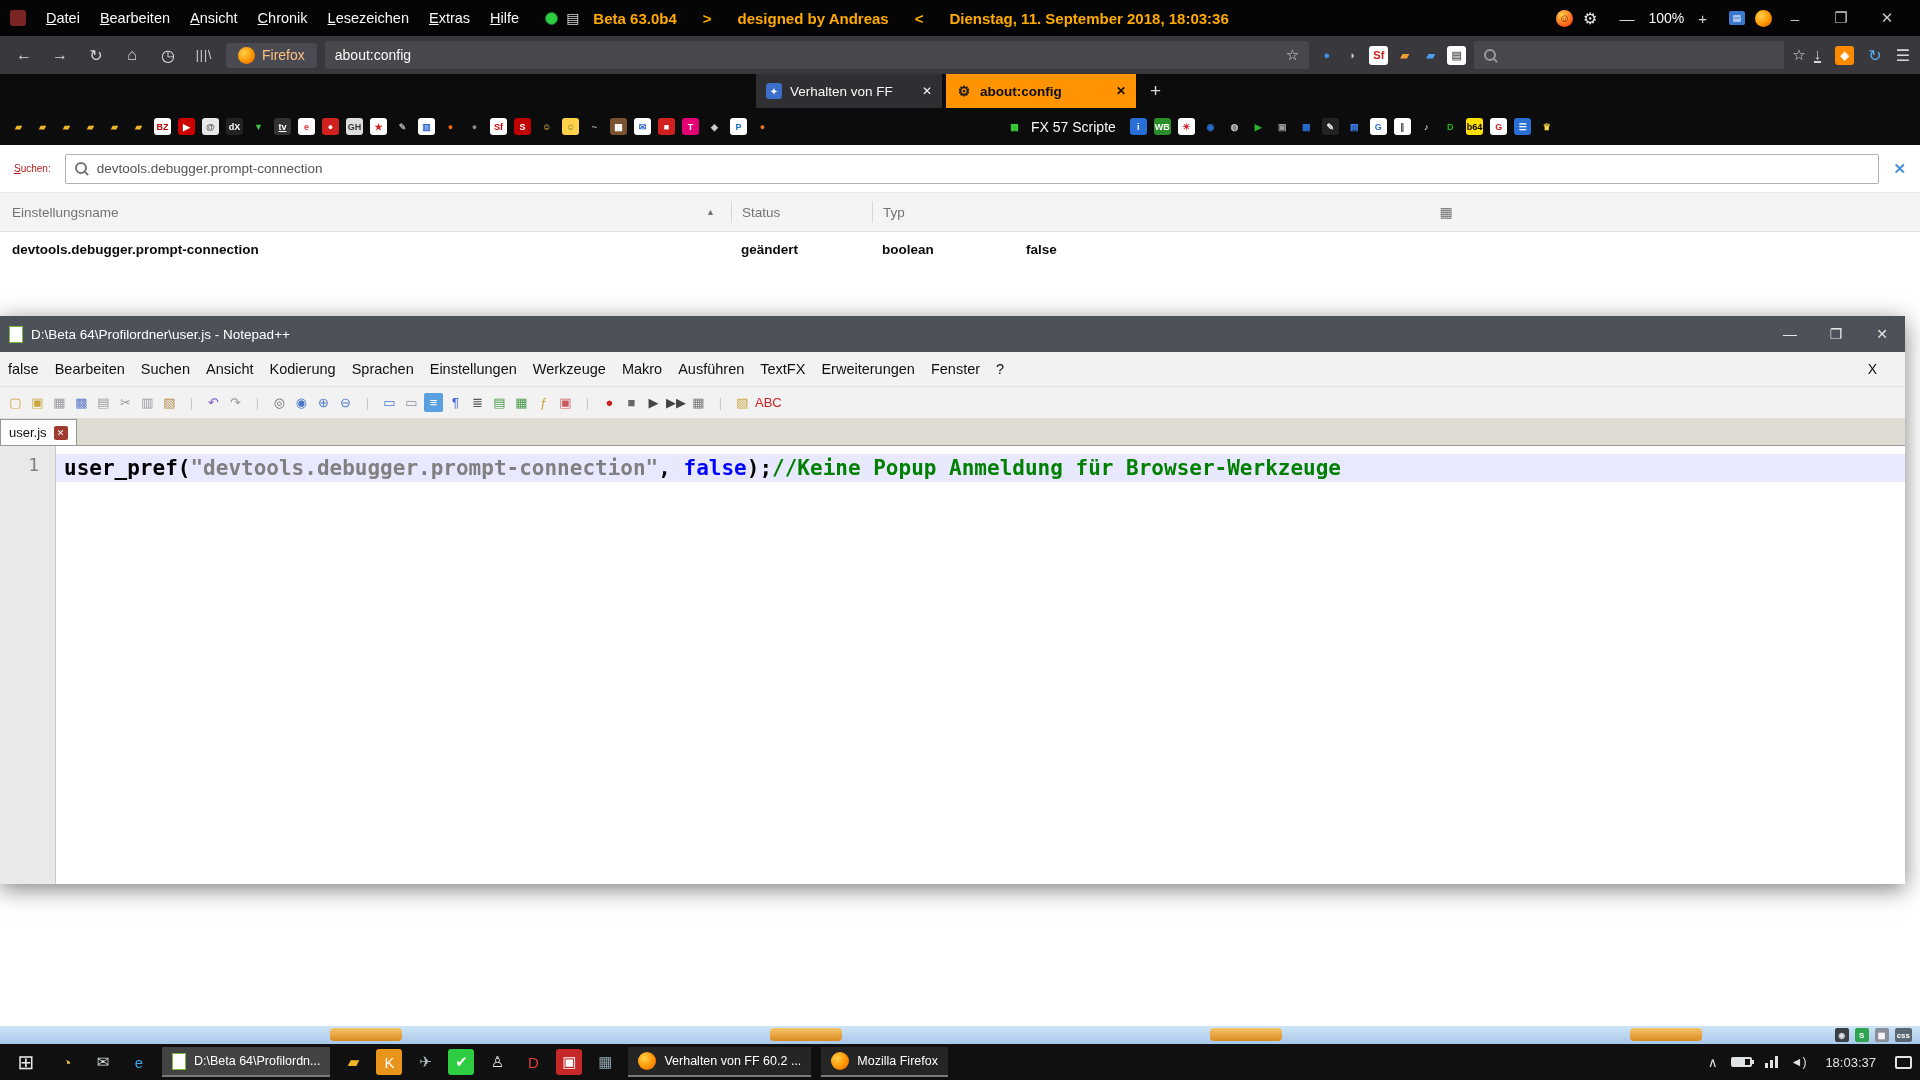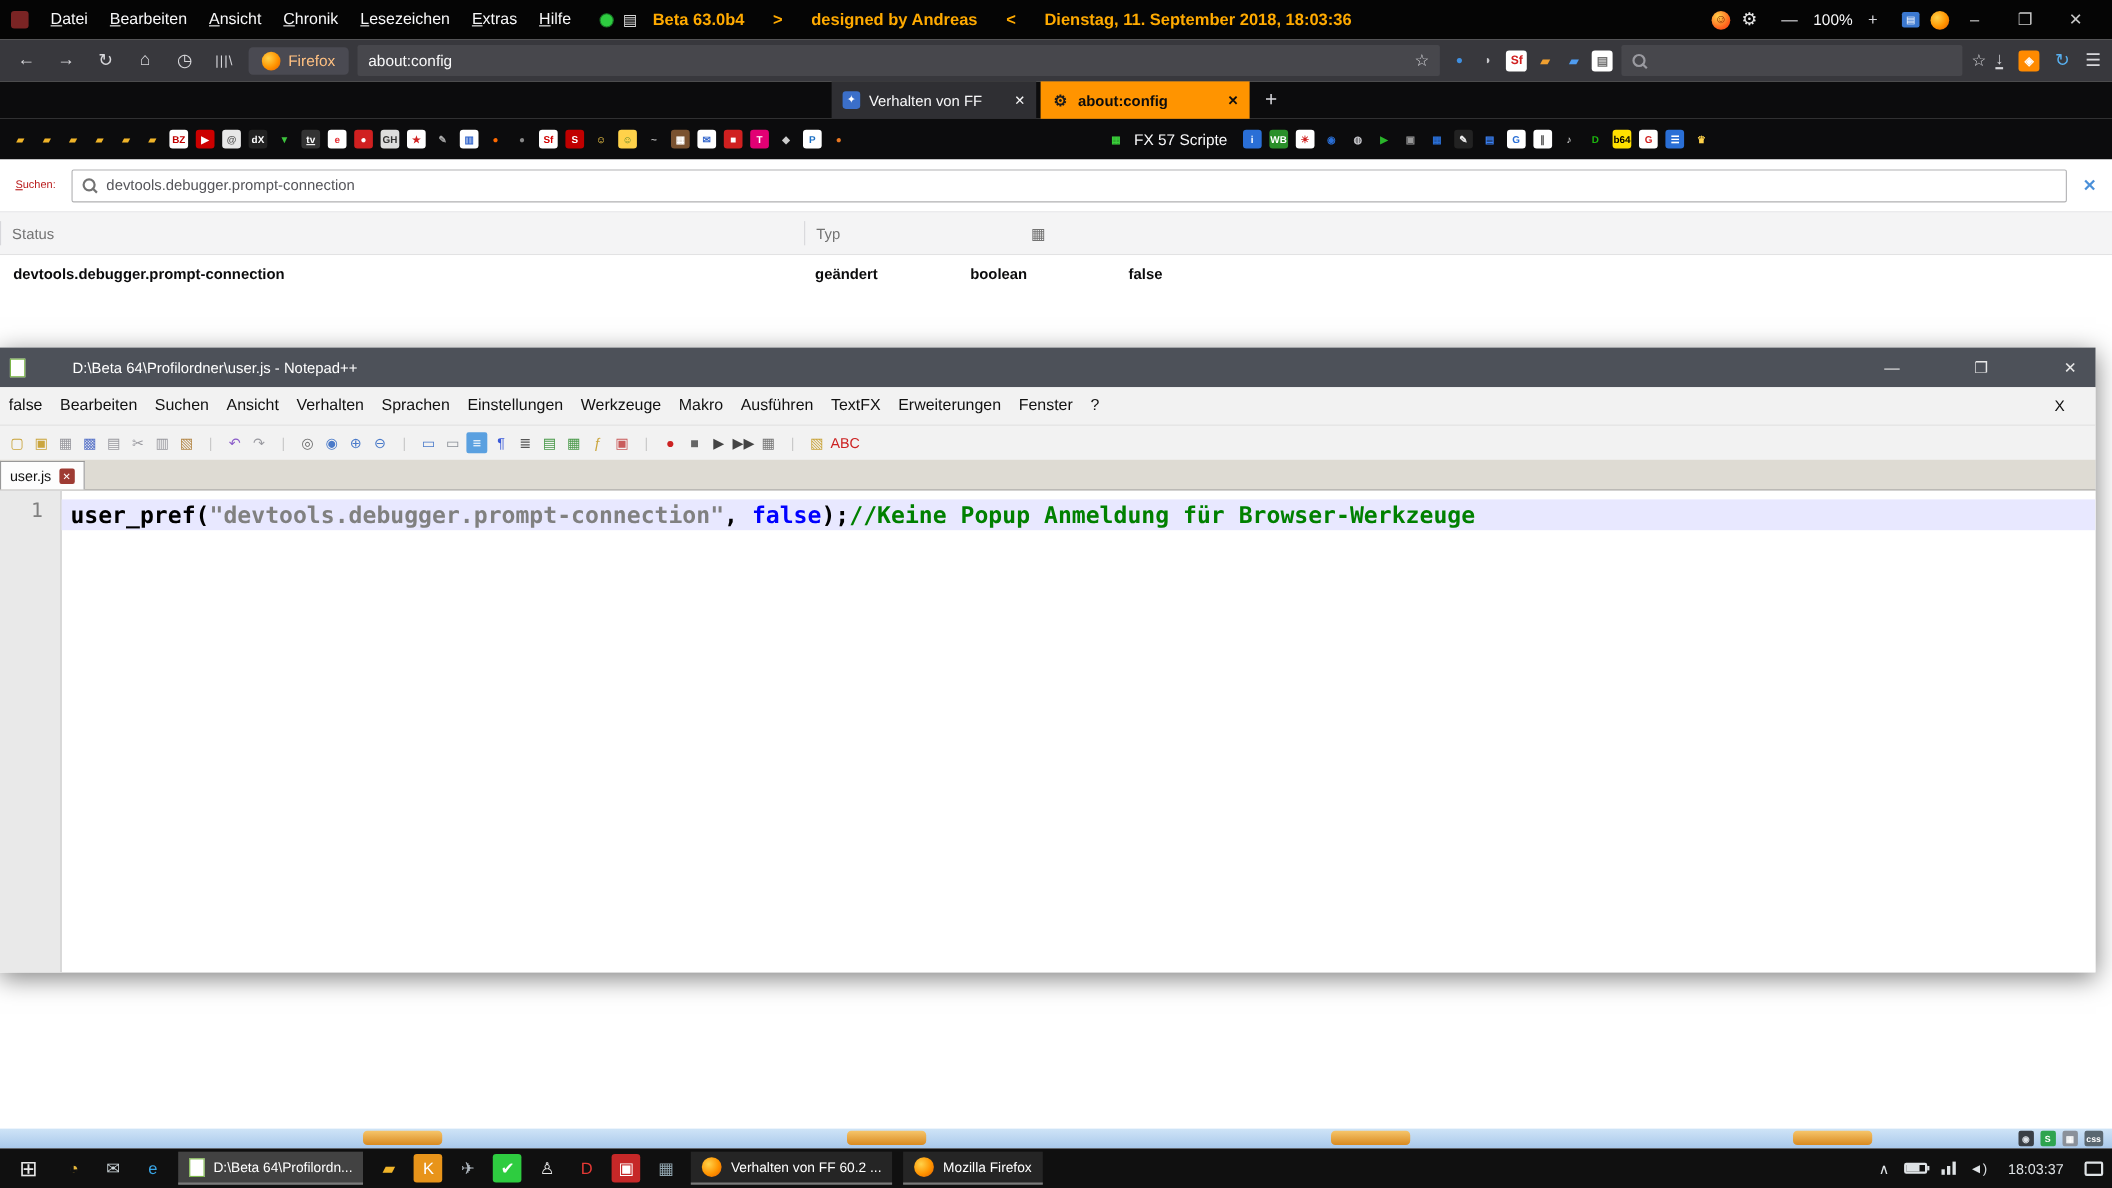--- a/index.html
+++ b/index.html
@@ -72,21 +72,21 @@
   .cfg-header .hcell { border-left:1px solid #d7d7db; padding-left:10px; height:22px; display:flex; align-items:center; }
   .hname { display:flex; justify-content:space-between; align-items:center; padding:0 16px 0 12px; }
   .sort-arrow { font-size:9px; }
   .col-picker { font-size:14px; text-align:center; }
   .cfg-row { height:34px; background:#fff; color:#0c0c0d; font-weight:bold; font-size:13.5px; }
   .cfg-row .rcell { padding-left:10px; }
   .cfg-row .rname { padding-left:12px; }
 
   
   .npp { position:absolute; left:0; top:316px; width:1905px; height:568px; background:#f2f2f2; box-shadow:0 5px 22px rgba(0,0,0,.5); display:flex; flex-direction:column; }
-  .npp-title { height:36px; background:#4d5159; display:flex; align-items:center; padding-left:9px; color:#ffffff; font-size:13.5px;gap:35px; }
+  .npp-title { height:36px; background:#4d5159; display:flex; align-items:center; padding-left:9px; color:#ffffff; font-size:13.5px; }
   .nppdoc { width:14px; height:17px; background:#fff; border:1px solid #7ab648; margin-right:8px; flex:none; }
   .npp-title-text { flex:1; white-space:nowrap; }
   .npp-ctl { width:46px; text-align:center; color:#e8e8e8; font-size:14px; }
   .npp-menu { height:34px; background:#f2f2f2; display:flex; align-items:center; color:#111; font-size:14.5px; padding-right:28px; }
   .npp-menu-items { display:flex; align-items:center; }
   .npp-menu-item { padding:0 8px; }
   .npp-menu-close { margin-left:auto; font-size:14px; color:#111; }
   .npp-toolbar { height:32px; background:#f2f2f2; border-top:1px solid #e2e2e2; display:flex; align-items:center; gap:3px; padding:0 6px; }
   .npp-icn { display:inline-flex; align-items:center; justify-content:center; min-width:19px; height:19px; border-radius:2px; font-size:13px; flex:none; }
   .npp-tabbar { height:28px; background:#dedbd3; border-bottom:1px solid #989898; display:flex; align-items:flex-end; }
@@ -282,20 +282,24 @@
   <div class="cfg-search">
     <span class="cfg-label"><span class="ukey">S</span><span>uchen:</span></span>
     <div class="cfg-field">
       <span class="lens"></span>
       <span class="cfg-value">devtools.debugger.prompt-connection</span>
     </div>
     <span class="cfg-x">✕</span>
   </div>
 
   <div class="cfg-grid cfg-header">
+    <div class="hname">
+      <span>Einstellungsname</span>
+      <span class="sort-arrow">▲</span>
+    </div>
     <div class="hcell">
         <span>Status</span>
       </div>
     <div class="hcell">
         <span>Typ</span>
       </div>
     <div class="col-picker">▦</div>
   </div>
 
   <div class="cfg-grid cfg-row">
@@ -314,21 +318,21 @@
       <span class="npp-ctl">❐</span>
       <span class="npp-ctl">✕</span>
     </div>
     <div class="npp-menu">
       <div class="npp-menu-items">
 
       <span class="npp-menu-item">false</span>
           <span class="npp-menu-item">Bearbeiten</span>
           <span class="npp-menu-item">Suchen</span>
           <span class="npp-menu-item">Ansicht</span>
-          <span class="npp-menu-item">Verhalten</span>
+          <span class="npp-menu-item">Kodierung</span>
           <span class="npp-menu-item">Sprachen</span>
           <span class="npp-menu-item">Einstellungen</span>
           <span class="npp-menu-item">Werkzeuge</span>
           <span class="npp-menu-item">Makro</span>
           <span class="npp-menu-item">Ausführen</span>
           <span class="npp-menu-item">TextFX</span>
           <span class="npp-menu-item">Erweiterungen</span>
           <span class="npp-menu-item">Fenster</span>
           <span class="npp-menu-item">?</span>
         </div>

